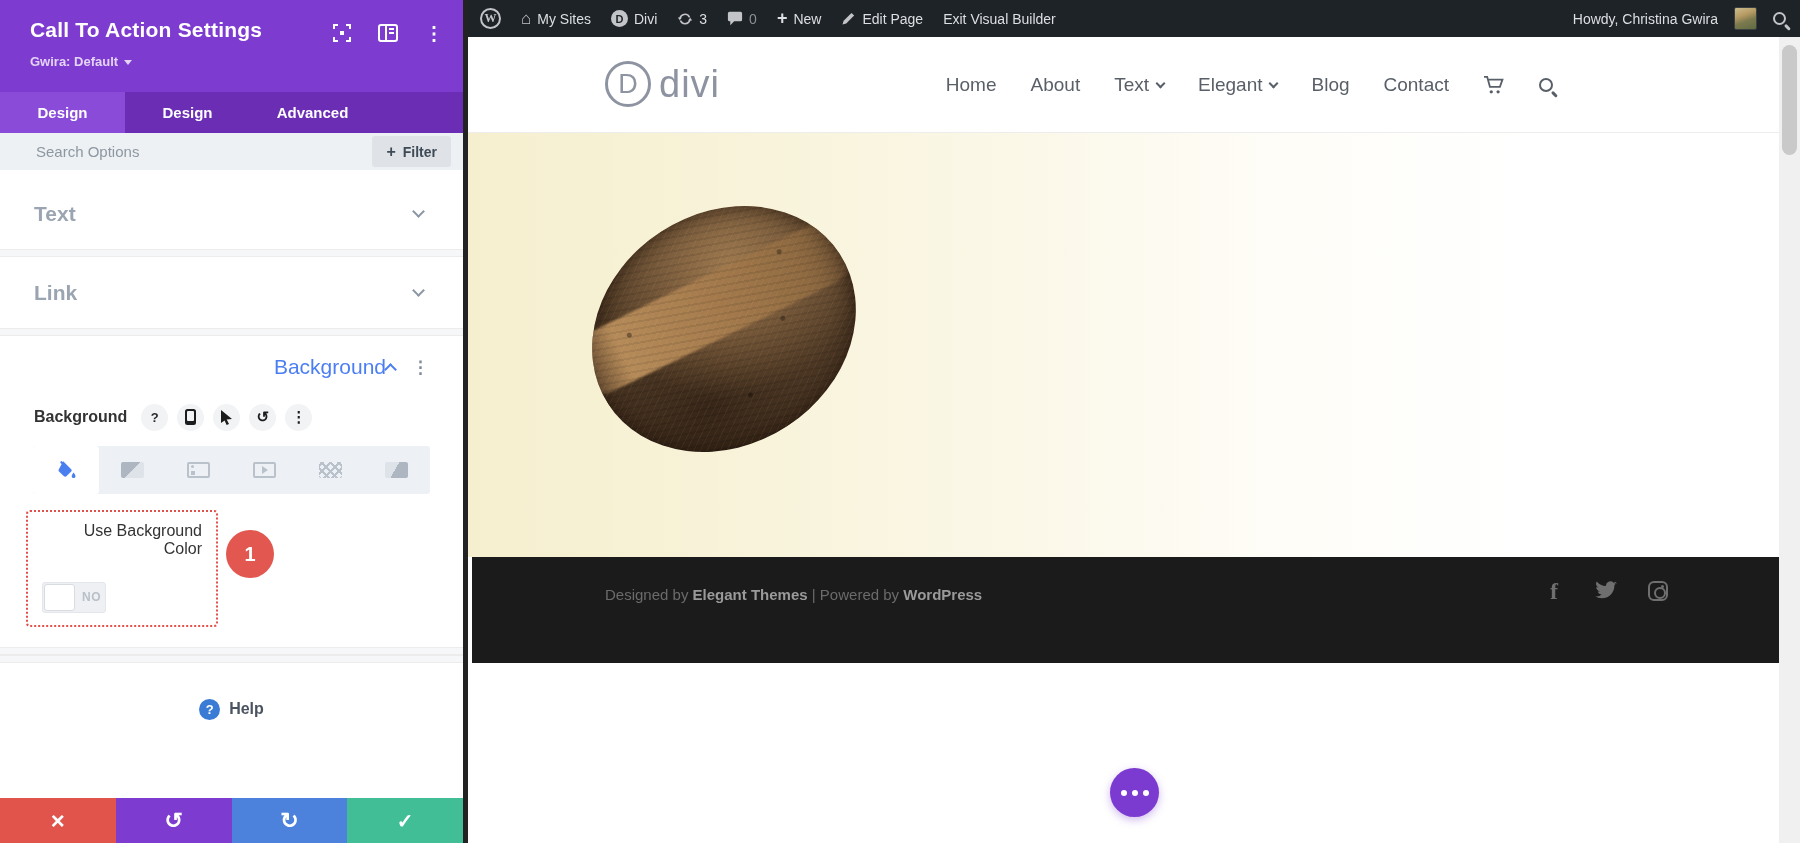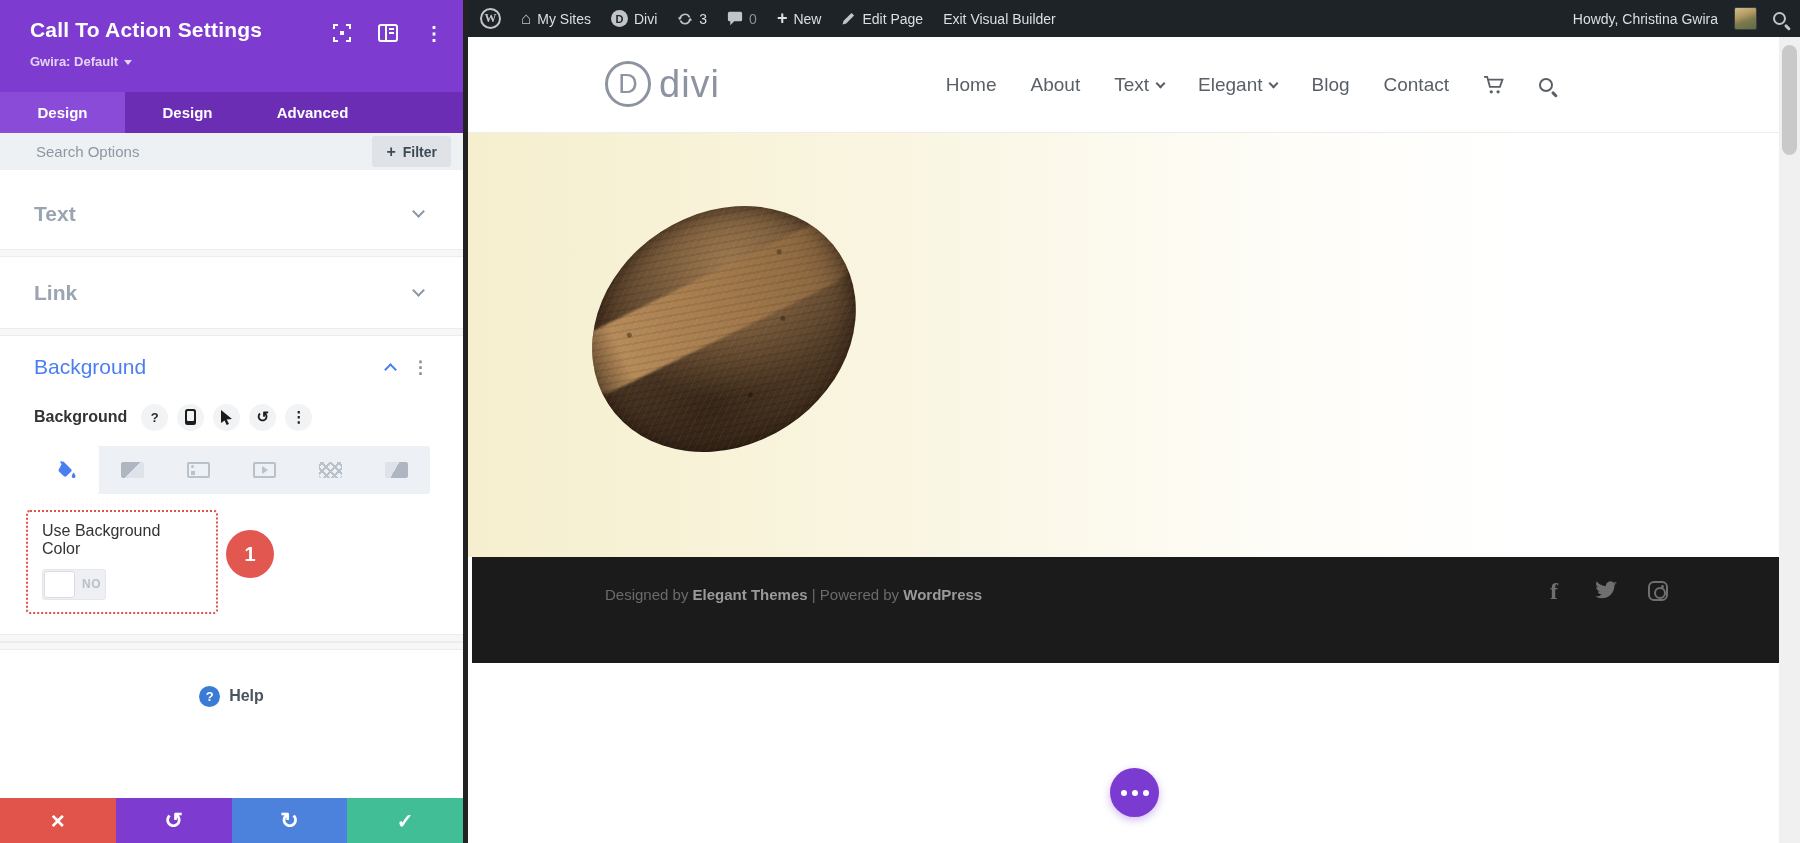--- a/index.html
+++ b/index.html
@@ -30,21 +30,21 @@
 
   .panel-body { position:absolute; top:178px; left:0; right:0; bottom:45px; background:#fff; }
   .gapband { height:8px; background:#f6f7f9; border-top:1px solid #ececec; border-bottom:1px solid #ececec; }
   .acc-row { height:71px; background:#fff; display:flex; align-items:center; justify-content:space-between; padding:0 40px 0 34px; cursor:pointer; }
   .acc-title { font-size:21px; color:#9aa5b1;font-weight:bold; }
   .chev { width:9px; height:9px; border-right:2px solid #8b96a5; border-bottom:2px solid #8b96a5; display:inline-block; }
   .chev.down { transform:rotate(45deg); margin-top:-4px; }
   .chev.up { transform:rotate(-135deg); margin-top:5px; border-color:#4C7EF3; }
 
   
-  .bg-section { background:#fff; padding-bottom:20px; }
+  .bg-section { background:#fff; padding-bottom:20px;text-align:right; }
   .bg-title-row { height:62px; display:flex; align-items:center; padding:0 34px; cursor:pointer; }
   .bg-title { font-size:21px; color:#4C7EF3; flex:1; }
   .bg-title-icons { display:flex; align-items:center; gap:17px; }
   .kebab-gray { color:#7f8b9a; font-size:17px; font-weight:bold; line-height:1; }
   .bg-field-row { display:flex; align-items:center; padding:0 34px; height:38px; }
   .bg-field-label { font-size:16px; color:#333; font-weight:bold; margin-right:14px; }
   .opt-circle { width:27px; height:27px; border-radius:50%; background:#f1f3f5; display:flex; align-items:center; justify-content:center; margin-right:9px; cursor:pointer; font-size:13px; font-weight:bold; color:#2b2b2b; }
   .phone-ic { width:11px; height:16px; background:#1c1c1c; border-radius:2.5px; position:relative; }
   .phone-ic:after { content:""; position:absolute; left:2px; right:2px; top:2px; bottom:4px; background:#f1f3f5; border-radius:1px; }
   .undo-glyph { font-size:15px; font-weight:bold; color:#1c1c1c; }
@@ -59,21 +59,21 @@
   .ic-frame .mini { position:absolute; left:2px; bottom:1px; width:4px; height:4px; background:#b9c1cb; }
   .ic-frame .dotx { position:absolute; left:2px; top:1px; width:3px; height:3px; background:#b9c1cb; border-radius:50%; }
   .ic-pattern { width:23px; height:16px; border-radius:2px; background:
       repeating-linear-gradient(45deg,#b9c1cb 0 2px, transparent 2px 6px),
       repeating-linear-gradient(-45deg,#b9c1cb 0 2px, transparent 2px 6px); }
   .ic-mask { width:23px; height:16px; border-radius:2px; background:linear-gradient(120deg,#dde3e9 45%, #aeb7c1 45%); }
 
   .usebg-wrap { position:relative; margin:16px 0 0 26px; width:192px; }
   .usebg-box { border:2px dotted #e2504a; border-radius:4px; padding:10px 14px 12px 14px; }
   .usebg-label { font-size:16px; color:#333; }
-  .toggle { margin-top:11px; width:64px; height:31px; background:#eef0f3; border:1px solid #e3e6ea; border-radius:3px; position:relative; cursor:pointer; }
+  .toggle { margin-top:24px; width:64px; height:31px; background:#eef0f3; border:1px solid #e3e6ea; border-radius:3px; position:relative; cursor:pointer; }
   .toggle-knob { position:absolute; left:1px; top:1px; width:31px; height:27px; background:#fff; border:1px solid #d8dce1; border-radius:3px; }
   .toggle-text { position:absolute; left:39px; top:7px; font-size:12px; font-weight:bold; color:#b9c0c9; letter-spacing:.5px; }
   .badge { position:absolute; left:200px; top:20px; width:48px; height:48px; border-radius:50%; background:#e2574f; color:#fff; font-size:20px; font-weight:bold; display:flex; align-items:center; justify-content:center; }
 
   .help-row { height:92px; display:flex; align-items:center; justify-content:center; gap:9px; background:#fff; }
   .help-q { width:21px; height:21px; border-radius:50%; background:#3a7bd5; color:#fff; font-size:13px; font-weight:bold; display:flex; align-items:center; justify-content:center; }
   .help-label { font-size:16px; font-weight:bold; color:#4a5360; }
 
   .panel-actions { position:absolute; left:0; bottom:0; width:463px; height:45px; display:flex; }
   .action-btn { flex:1; display:flex; align-items:center; justify-content:center; color:#fff; cursor:pointer; font-weight:bold; }

